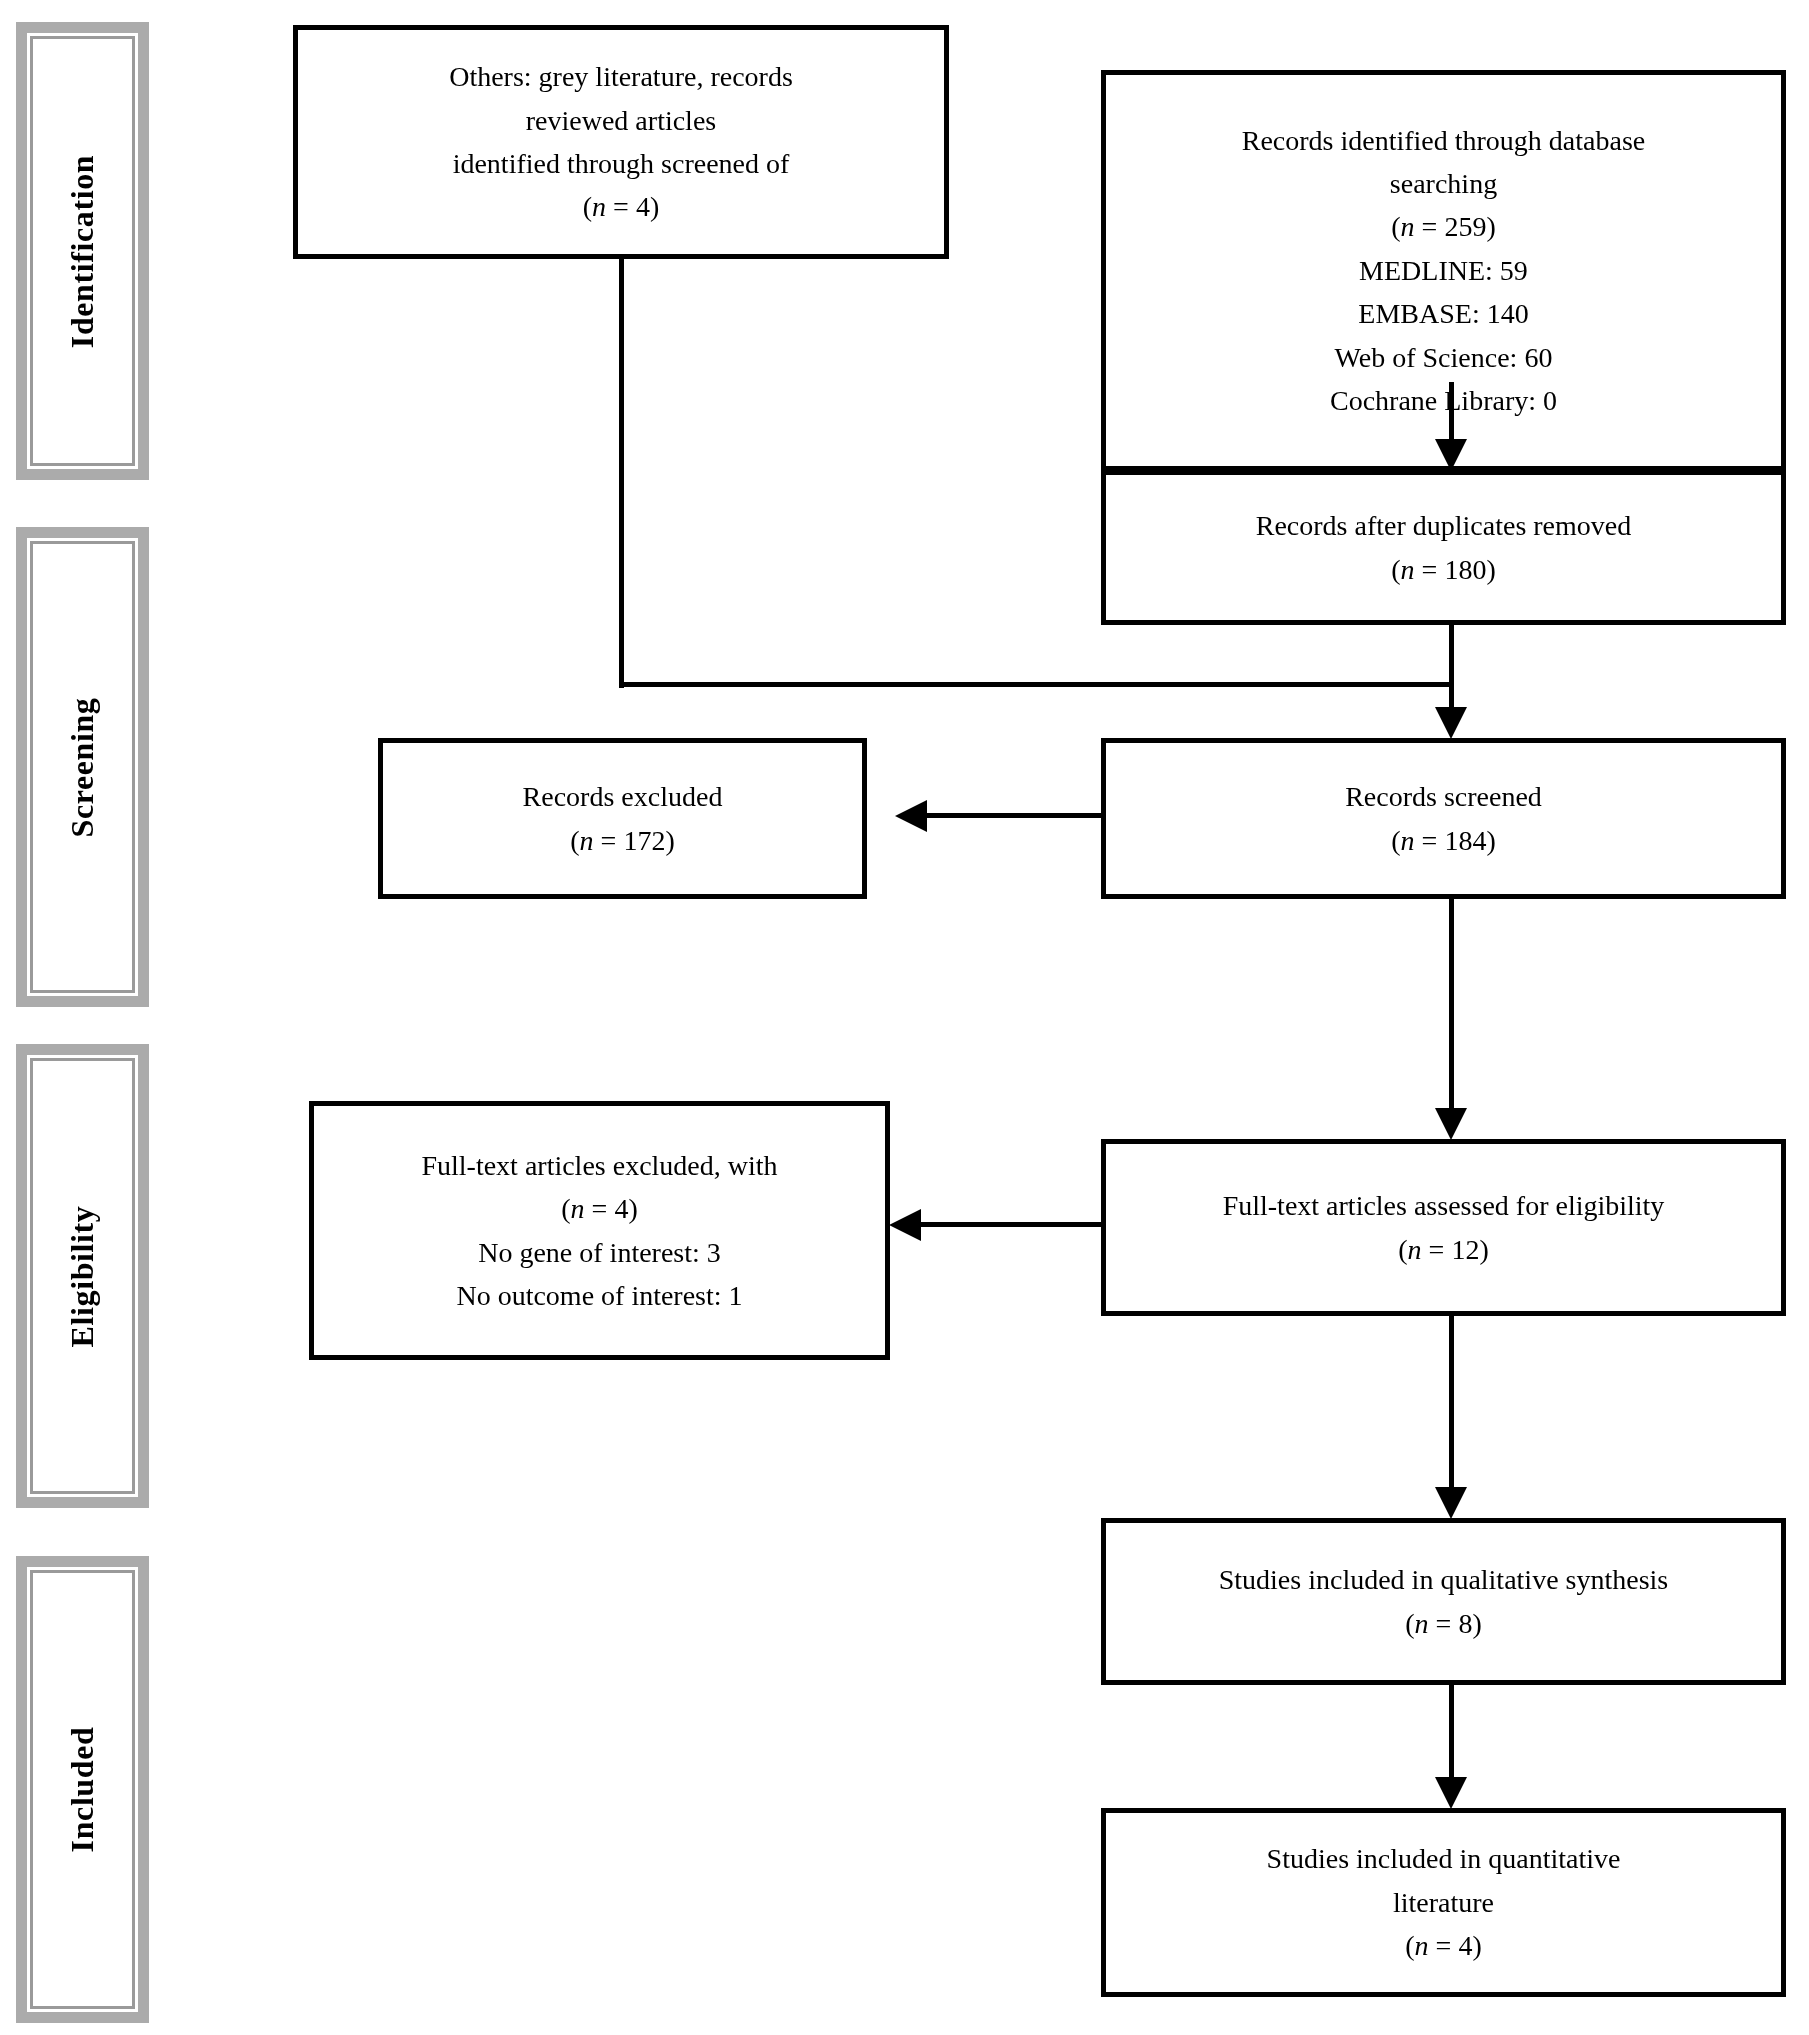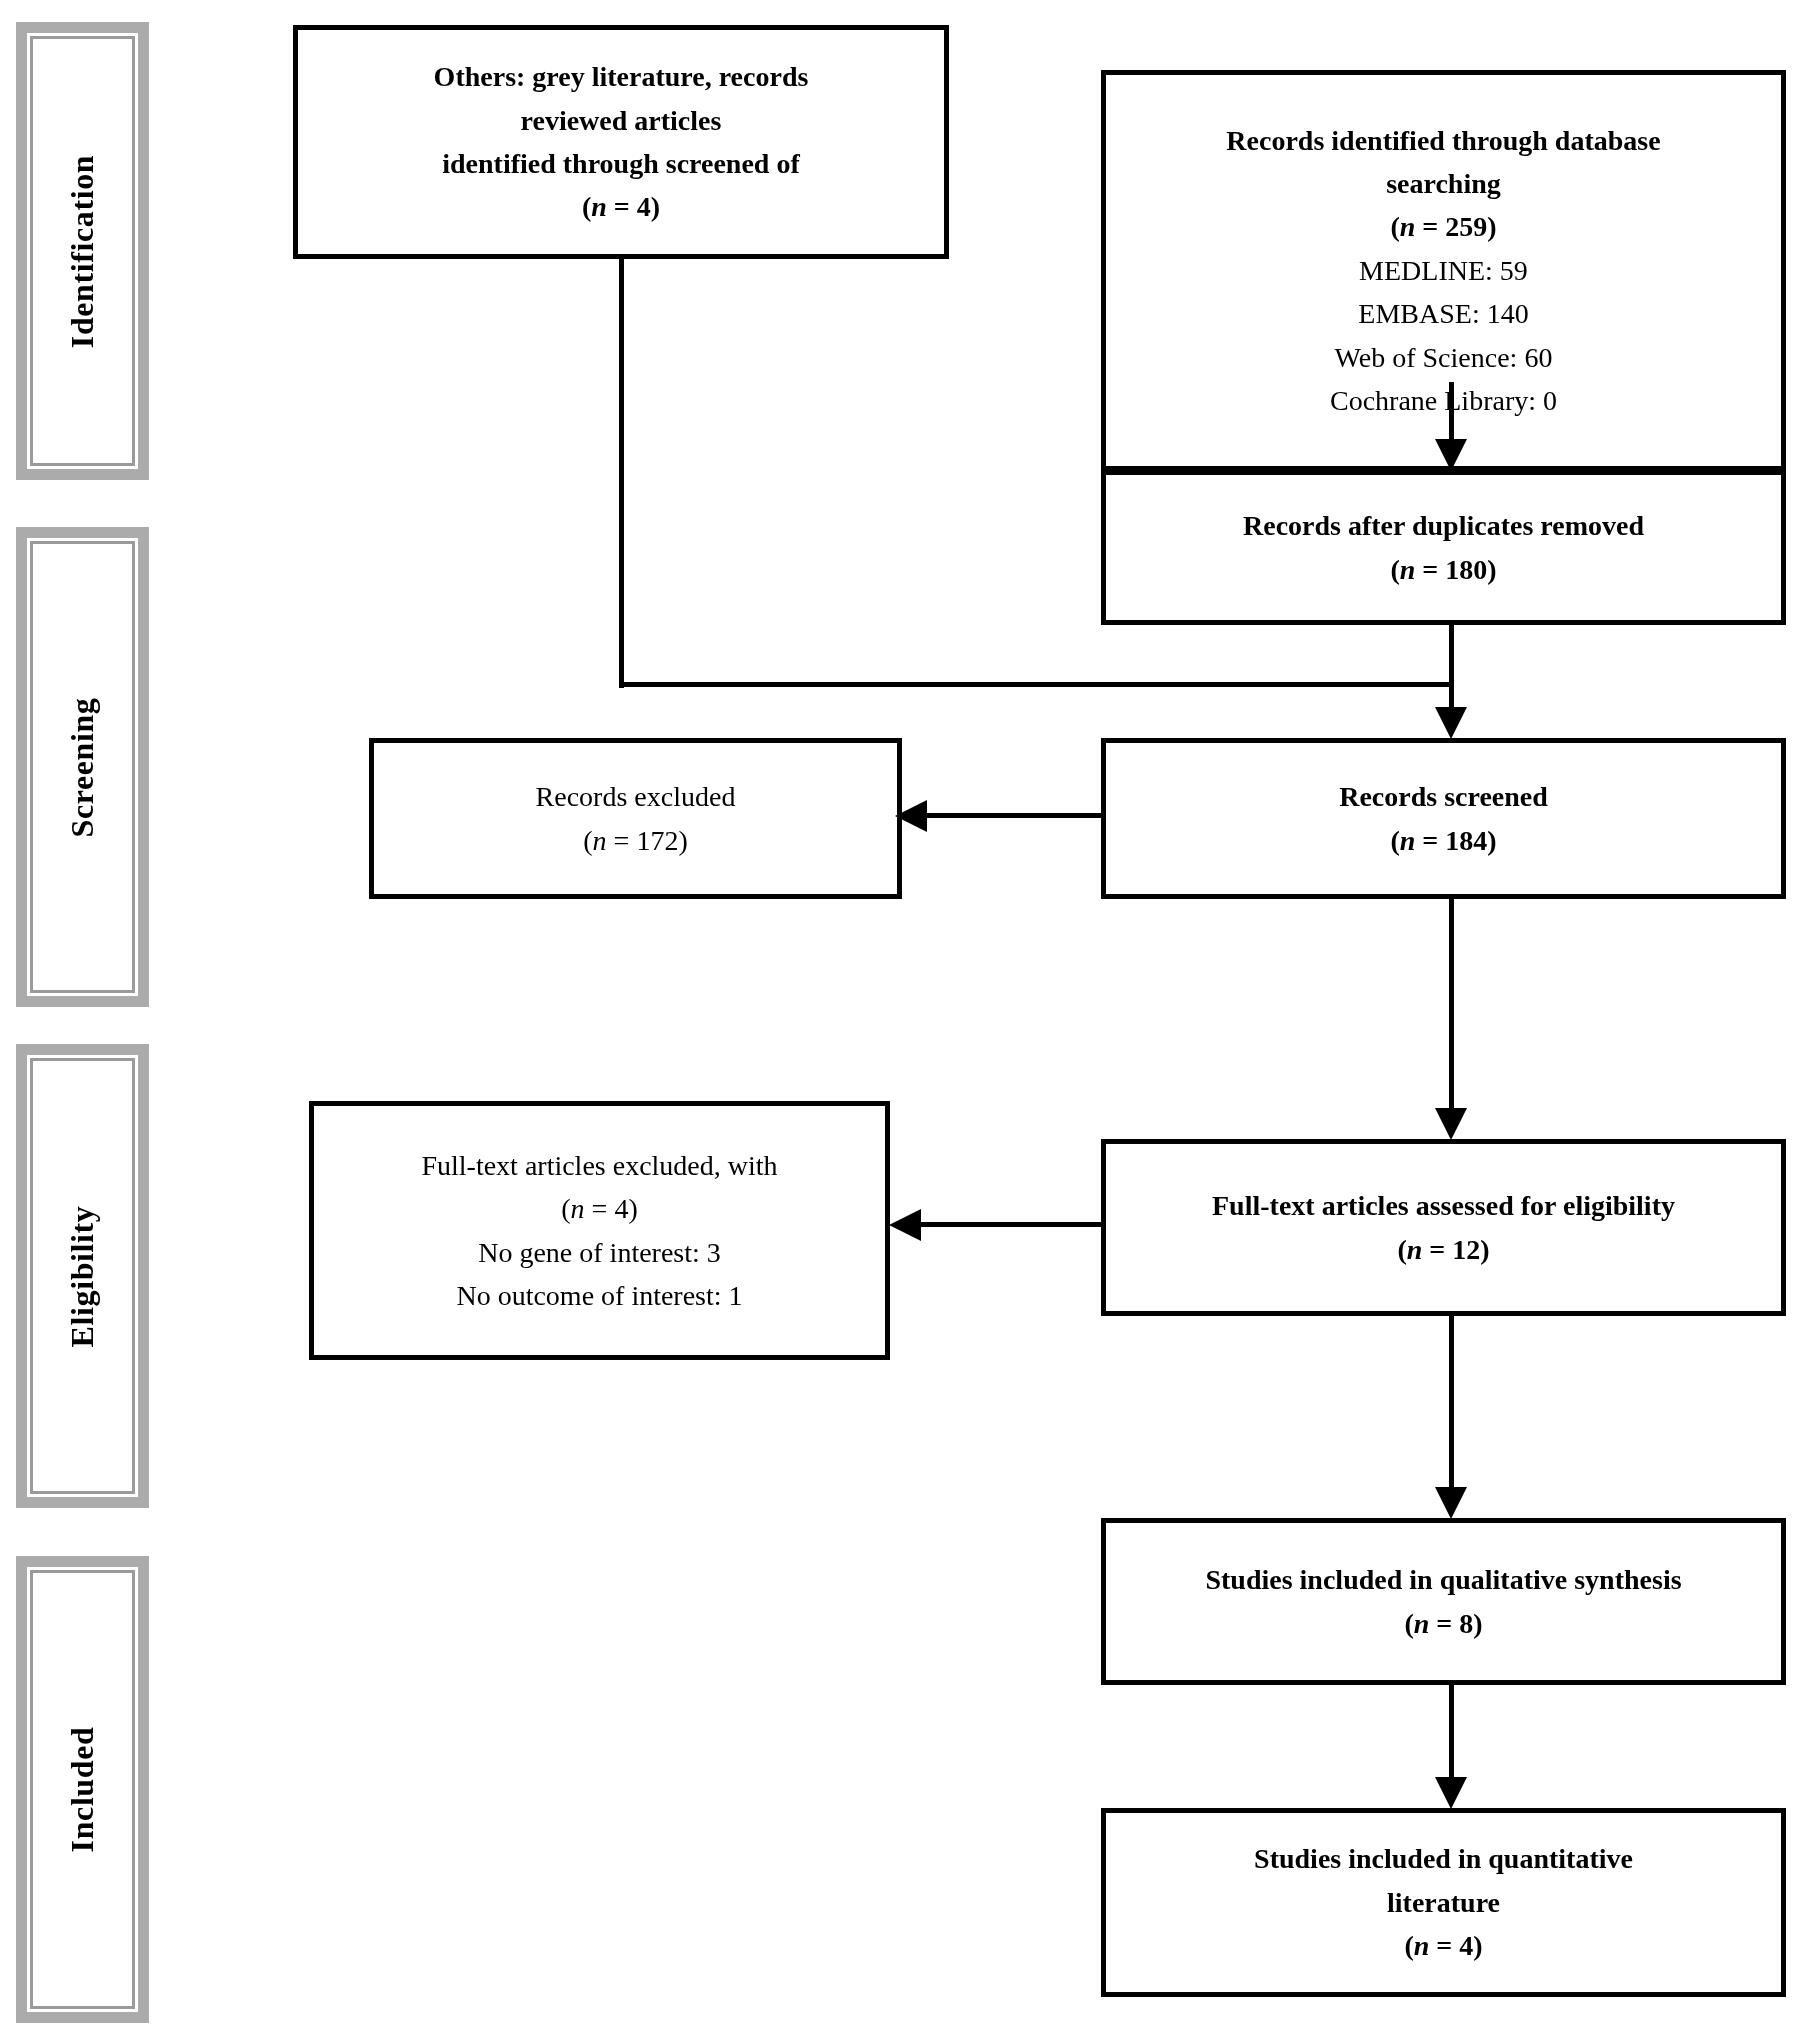--- a/index.html
+++ b/index.html
@@ -61,21 +61,21 @@
     align-items: center;
     justify-content: center;
     text-align: center;
     padding: 6.3px 12.6px;
   }
   .fbox .box-lines {
     font-size: 28px;
     line-height: 1.55;
   }
   .fbox.bold .box-lines.title {
-    font-weight: 700;
+    font-weight: 400;
   }
   .fbox .box-lines.details {
     font-weight: 400;
   }
   .fbox.regular .box-lines {
     font-weight: 400;
   }
 
   
   .vline, .hline {
@@ -159,21 +159,21 @@
       </div>
   </div>
 
   <div class="fbox bold" style="left:1101px; top:470px; width:685px; height:155px;">
     <div class="box-lines title">
         <div>Records after duplicates removed</div>
         <div>(<i>n</i> = 180)</div>
       </div>
   </div>
 
-  <div class="fbox regular" style="left:369px; top:738px; width:533px; height:161px;">
+  <div class="fbox regular" style="left:378px; top:738px; width:489px; height:161px;">
     <div class="box-lines">
         <div>Records excluded</div>
         <div>(<i>n</i> = 172)</div>
       </div>
   </div>
 
   <div class="fbox bold" style="left:1101px; top:738px; width:685px; height:161px;">
     <div class="box-lines title">
         <div>Records screened</div>
         <div>(<i>n</i> = 184)</div>

